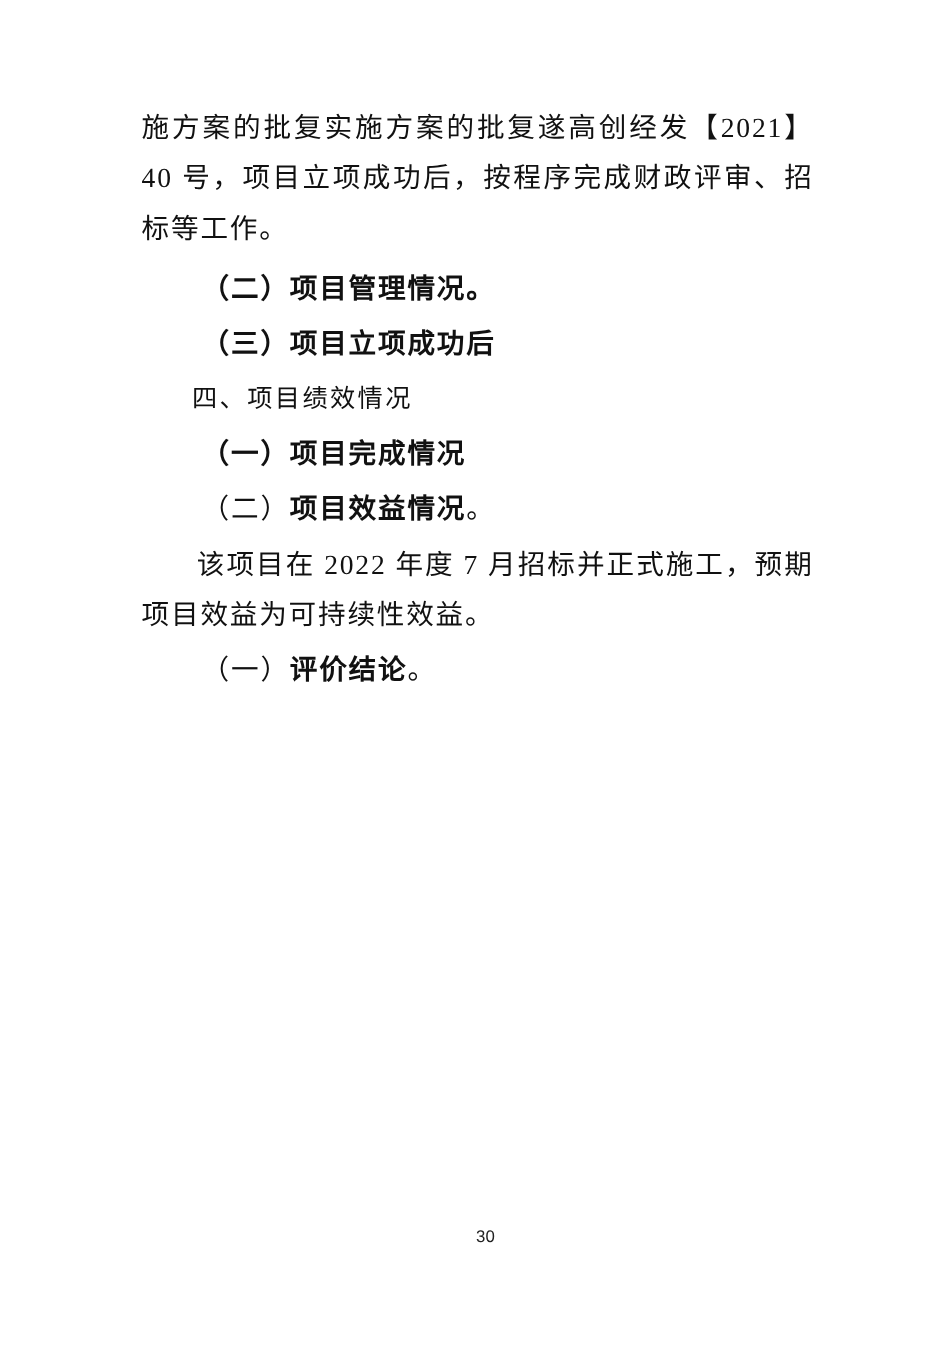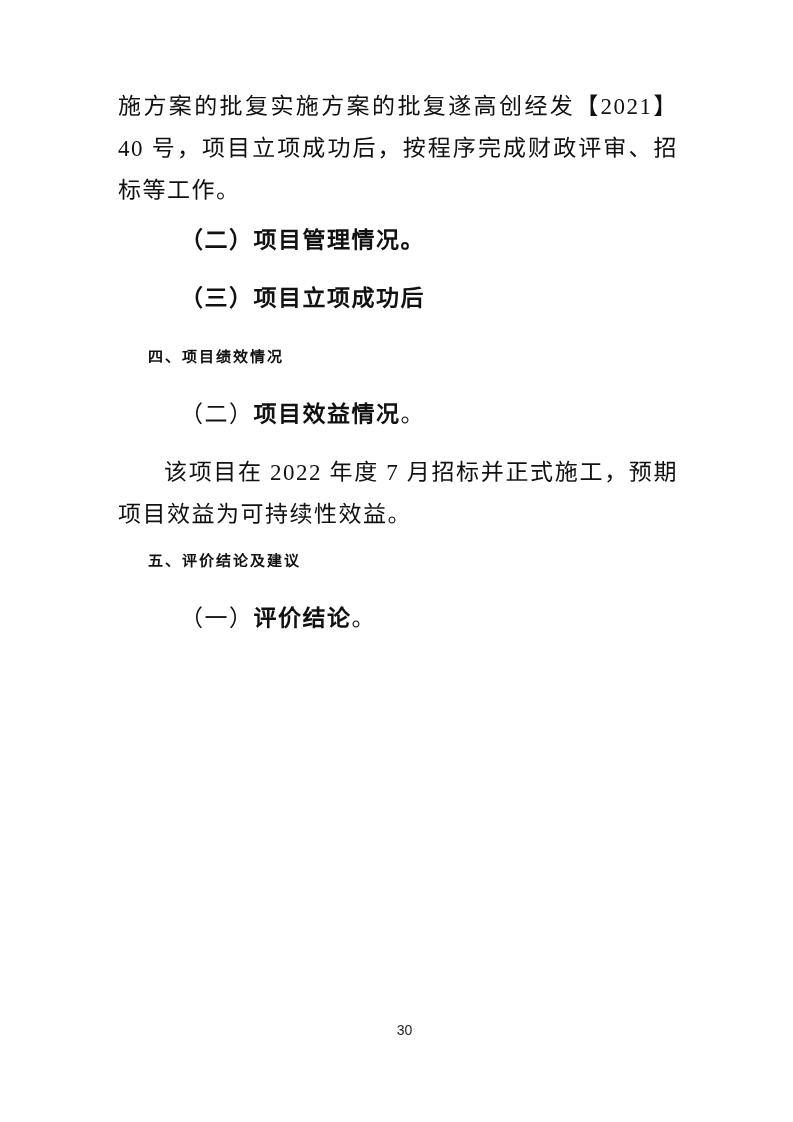--- a/index.html
+++ b/index.html
@@ -29,35 +29,35 @@
   }
   .content p {
     margin: 0;
     text-indent: 2em;
   }
   .content p.no-indent {
     text-indent: 0;
     font-family: Liberation Serif, serif;
   }
   .h-sub {
-    margin: 16px;
+    margin: 4px;
     text-indent: 2em;
     font-weight: bold;
     font-size: 23px;
     line-height: 42px;
   }
   .h-sub .reg {
     font-weight: normal;
   }
   .h-main {
     margin: 0;
     text-indent: 2em;
     font-family: "Liberation Sans", "DejaVu Sans", sans-serif;
-    font-weight: 700;
-    font-size: 15px;
+    font-weight: 400;
+    font-size: 21px;
     line-height: 42px;
     letter-spacing: 2px;
   }
   .gap-sm { margin-top: 8px !important; }
   .gap-xs { margin-top: 4px !important; }
   .page-number {
     position: absolute;
     left: 16px;
     right: 0;
     top: 1022px;
@@ -77,26 +77,26 @@
     <p class="no-indent">施方案的批复实施方案的批复遂高创经发【2021】40 号，项目立项成功后，按程序完成财政评审、招标等工作。</p>
 
     <h3 class="h-sub gap-sm">（二）项目管理情况。</h3>
 
 
     <h3 class="h-sub">（三）项目立项成功后</h3>
 
 
     <h2 class="h-main">四、项目绩效情况</h2>
 
+    <h3 class="h-sub">（一）项目完成情况</h3>
 
 
     <h3 class="h-sub"><span class="reg">（二）</span><span>项目效益情况</span><span class="reg">。</span></h3>
 
     <p>该项目在 2022 年度 7 月招标并正式施工，预期项目效益为可持续性效益。</p>
 
-    <h2 class="h-main gap-xs">五、评价结论及建议</h2>
 
     <h3 class="h-sub"><span class="reg">（一）</span><span>评价结论</span><span class="reg">。</span></h3>
 
   </div>
 
   <div class="page-number">30</div>
 </div>
 
 </body></html>

